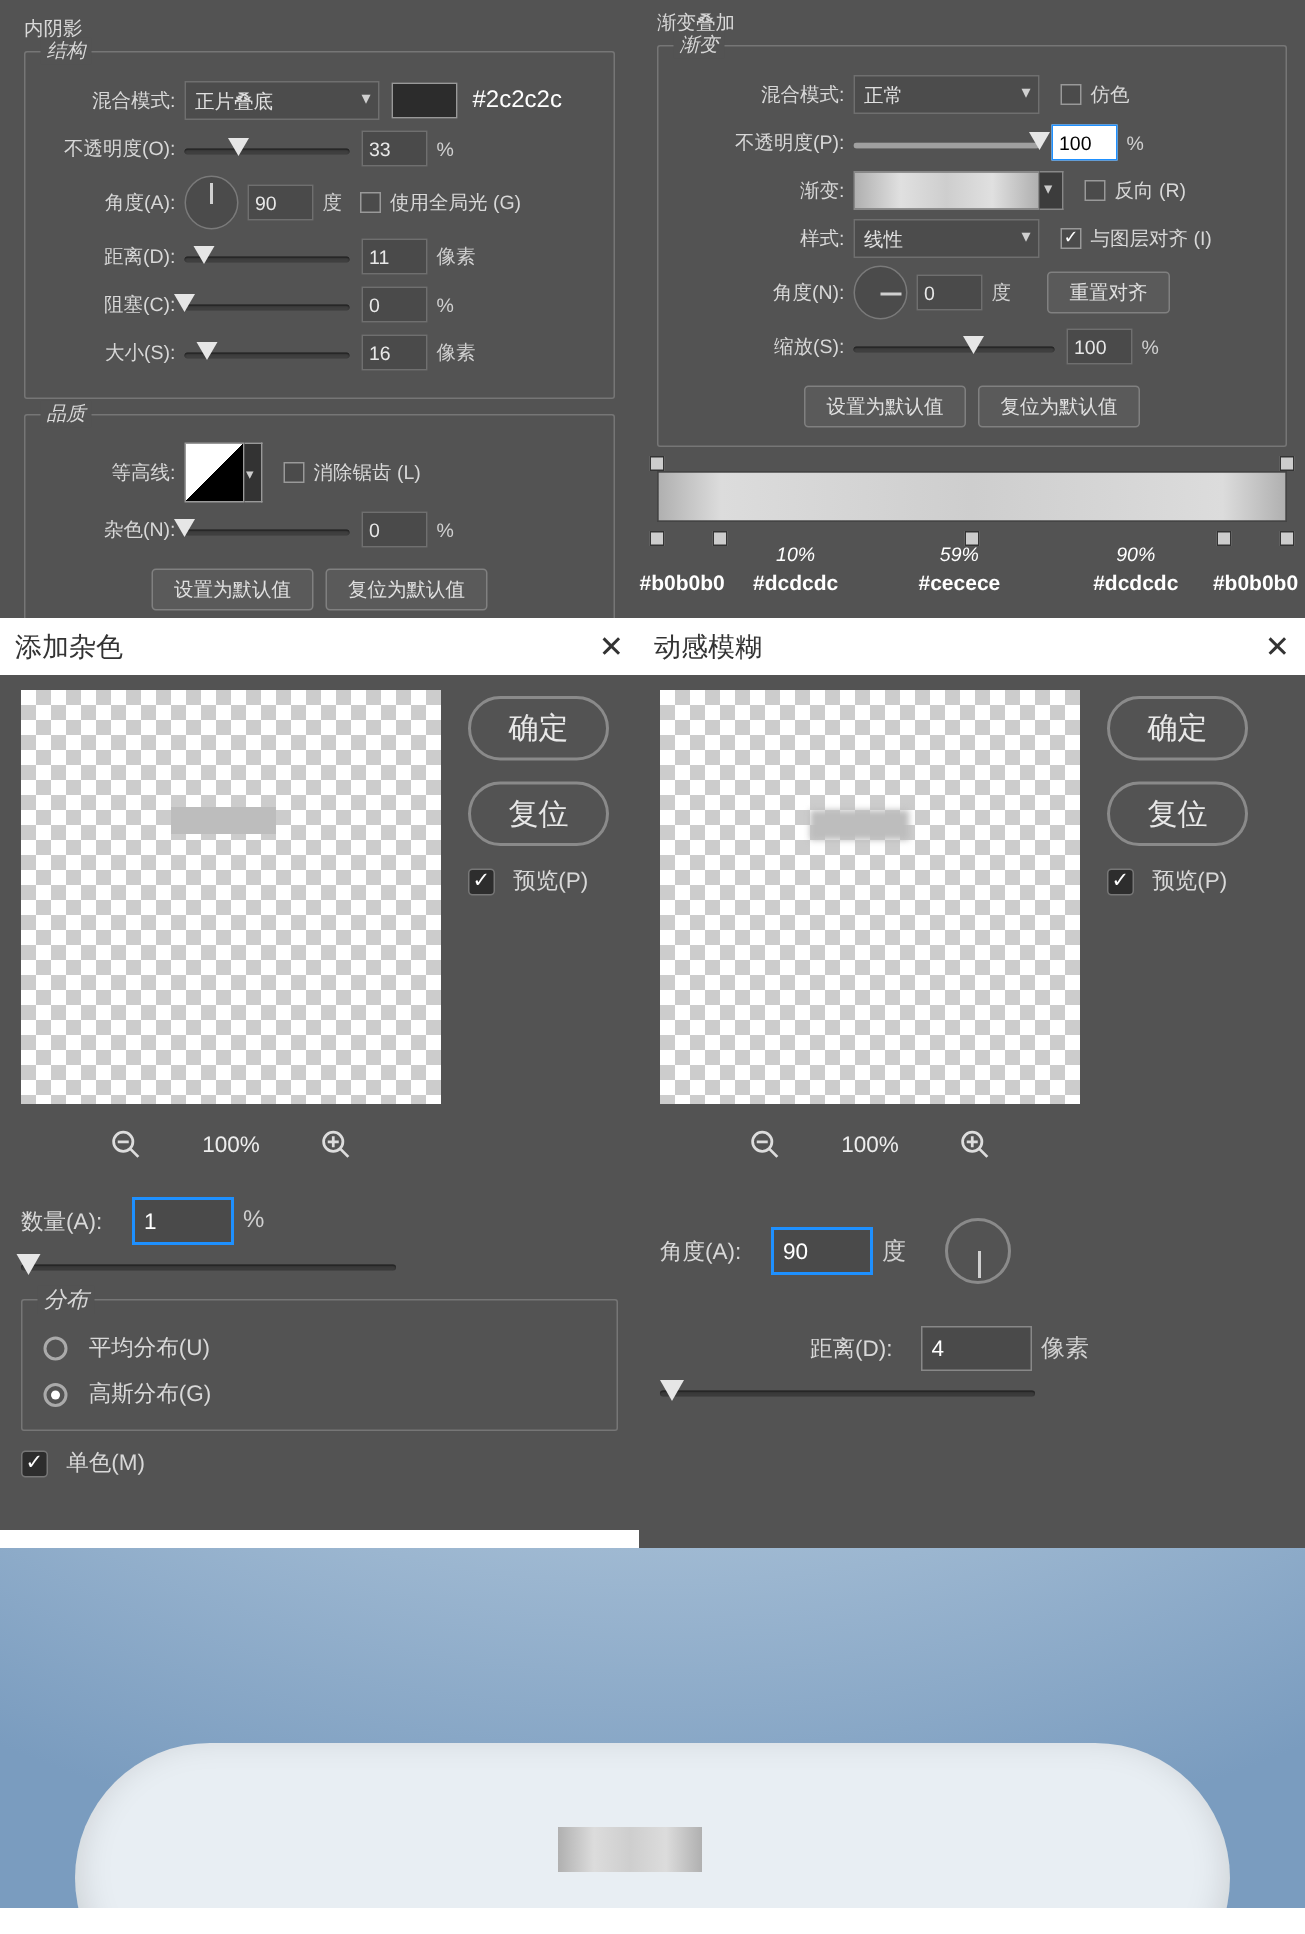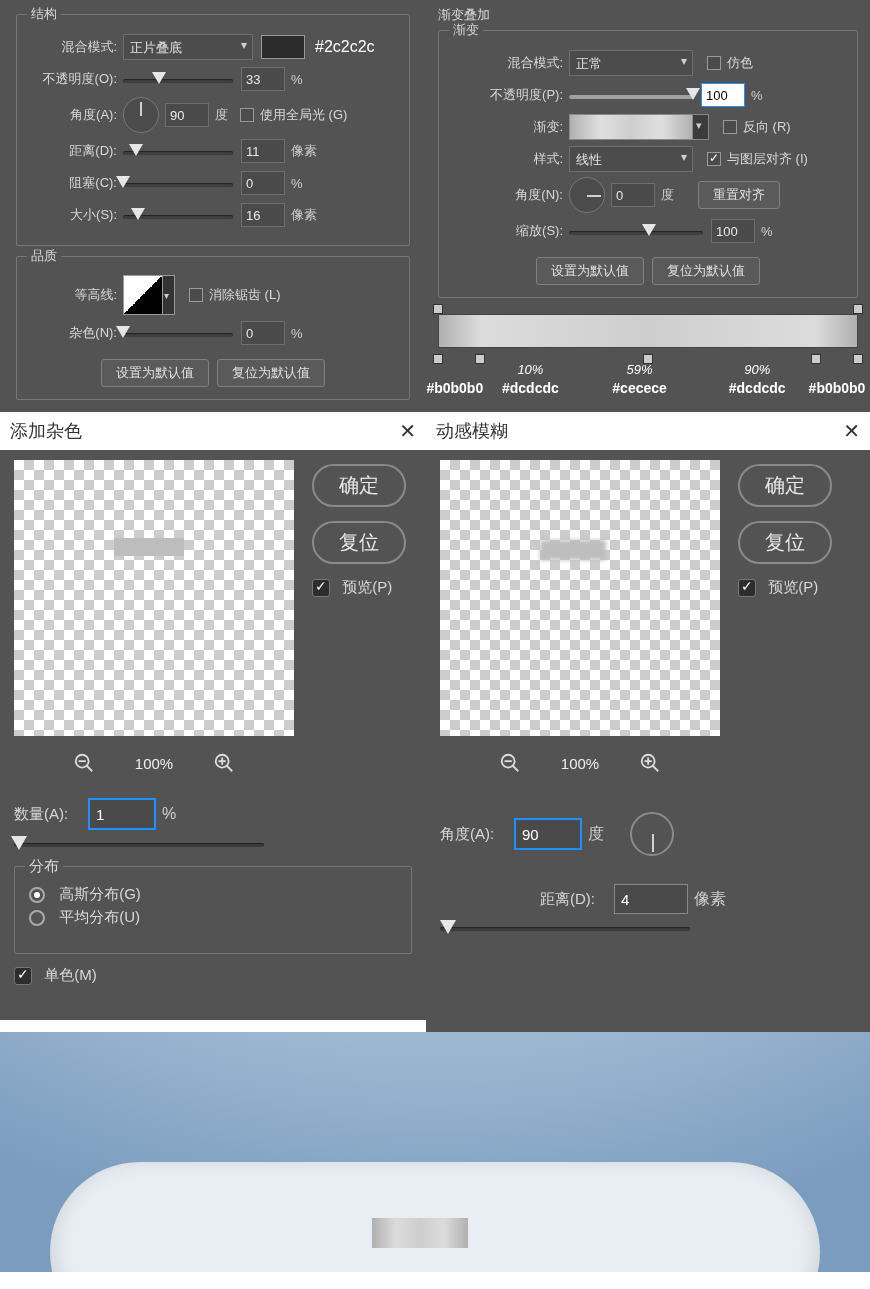--- a/index.html
+++ b/index.html
@@ -6,21 +6,21 @@
   body { background: #fff; width: 870px; }
   .grid { display: grid; grid-template-columns: 426px 444px; gap: 0; }
   .panel { background: #535353; color: #d8d8d8; font-size: 13px; position: relative; }
   .panel.tl { height: 412px; padding: 8px 10px; }
   .panel.tr { height: 412px; padding: 4px 6px; }
   .panel.bl { height: 608px; background: #6d28d9; }
   .panel.br { height: 620px; background: #fff; }
 
   
   .fs { border: 1px solid #767676; border-radius: 2px; padding: 14px 10px 12px 10px; position: relative; margin: 10px 6px; }
-  .fs-title { position: absolute; top: -10px; left: 10px; background: #535353; padding: 0 4px; color: #d8d8d8; }
+  .fs-title { position: absolute; top: -10px; left: 10px; background: #535353; padding: 0 4px; color: #d8d8d8; font-style: italic; }
   .section-label { color: #d8d8d8; padding: 2px 6px 0 6px; }
 
   .row { display: flex; align-items: center; margin: 4px 0; min-height: 28px; }
   .row .lbl { width: 96px; text-align: right; padding-right: 6px; color: #d8d8d8; }
   .row.tr-r .lbl { width: 120px; }
 
   select.sel { background: #4c4c4c; color: #e0e0e0; border: 1px solid #6f6f6f; height: 26px; padding: 0 22px 0 6px; font-size:13px; appearance:none; -webkit-appearance:none; position:relative; }
   .sel-wrap { position:relative; display:inline-block; }
   .sel-wrap::after { content:"▾"; position:absolute; right:6px; top:4px; color:#d0d0d0; font-size:12px; pointer-events:none;}
   input.num { background: #4a4a4a; color: #e8e8e8; border: 1px solid #6f6f6f; height: 24px; width: 44px; padding: 0 4px; font-size:13px; text-align:left;}
@@ -90,20 +90,21 @@
   .result { width:870px; height:240px; background: radial-gradient(120% 300% at 50% -150%, #cfe0ee 0%, #9fb9d2 50%, #7a9cbf 80%); position:relative; }
   .result::before{ content:""; position:absolute; left:50px; right:50px; bottom:-70px; height:180px; background:#e8eef3; border-radius:120px; box-shadow:0 -6px 24px rgba(0,0,0,.15) inset; }
   .result .metal{ position:absolute; left:372px; bottom:24px; width:96px; height:30px; background:linear-gradient(to right,#b0b0b0,#dcdcdc,#cecece,#dcdcdc,#b0b0b0); filter:saturate(0);}
 </style>
 </head>
 <body>
 
 <div class="grid">
 
   <div class="panel tl">
+    <div class="section-label">内阴影</div>
     <div class="fs" style="margin-top:6px;">
       <div class="fs-title">结构</div>
 
       <div class="row">
         <div class="lbl">混合模式:</div>
         <span class="sel-wrap"><select class="sel" style="width:130px;"><option>正片叠底</option></select></span>
         <span class="swatch" style="background:#2c2c2c;"></span>
         <span class="hexlbl">#2c2c2c</span>
       </div>
 
@@ -315,27 +316,27 @@
         <input class="bignum" value="1" style="">
         <span class="unit" style="font-size:16px;">%</span>
       </div>
       <div class="slider-raw" style="width:250px;">
         <div class="track"></div>
           <div class="thumb" style="left:2%"></div>
       </div>
 
       <div class="fs" style="margin:14px 0 12px 0; padding:18px 14px 14px 14px;">
         <div class="fs-title">分布</div>
+        <div style="margin:4px 0 12px 0;">
+          <span class="radio"></span>
+          <span>平均分布(U)</span>
+        </div>
         <div>
           <span class="radio checked"></span>
           <span>高斯分布(G)</span>
-        </div>
-        <div style="margin:4px 0 12px 0;">
-          <span class="radio"></span>
-          <span>平均分布(U)</span>
         </div>
       </div>
 
       <div>
         <span class="cb2 checked"></span>
         <span>单色(M)</span>
       </div>
     </div>
   </div>
 

